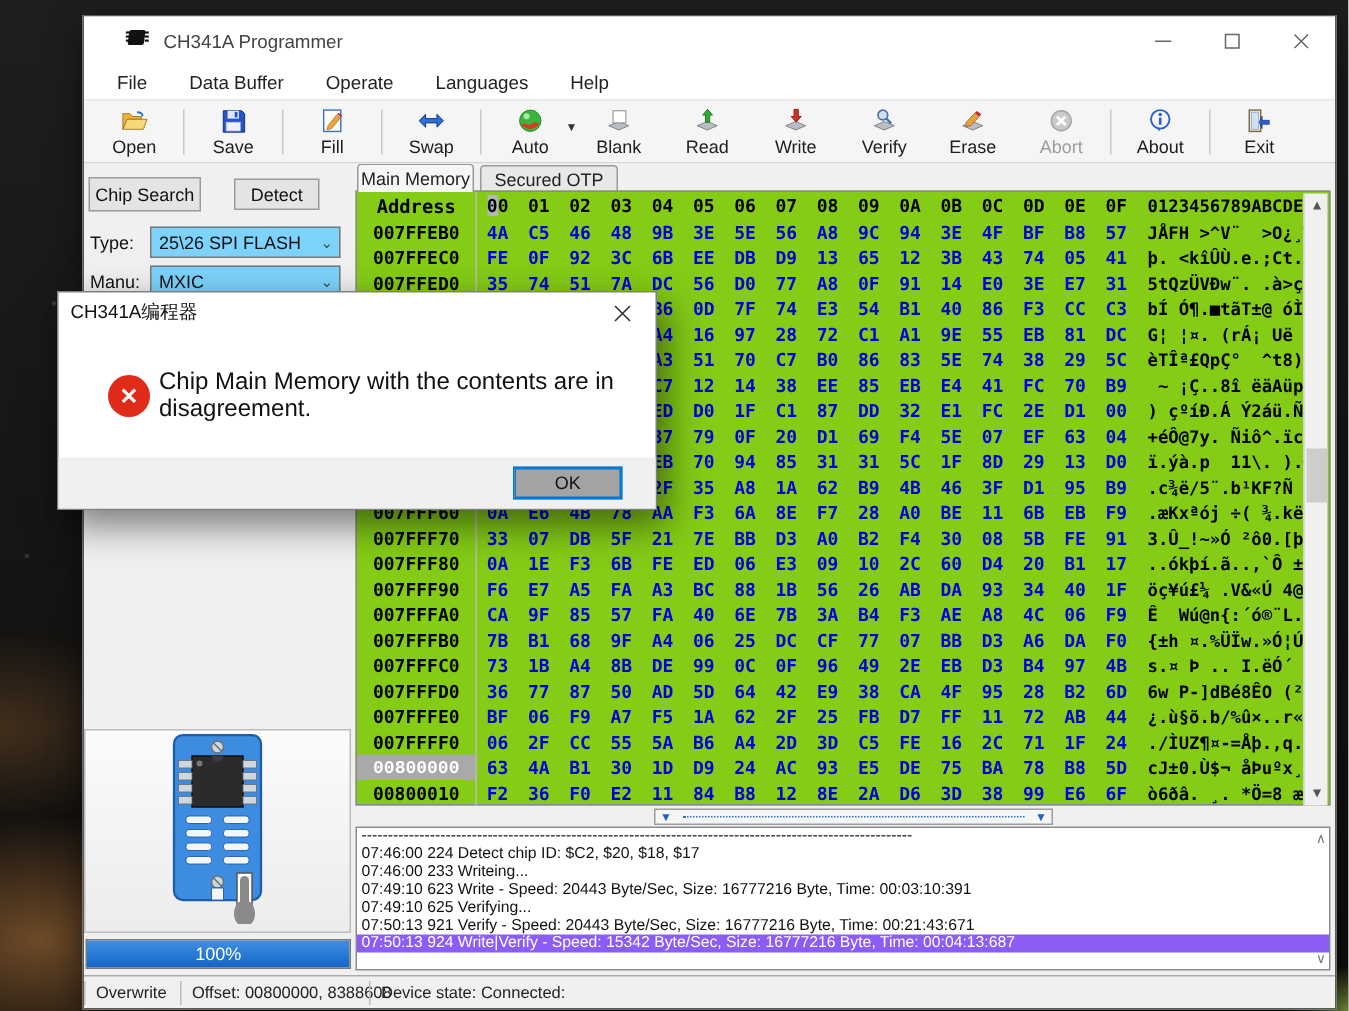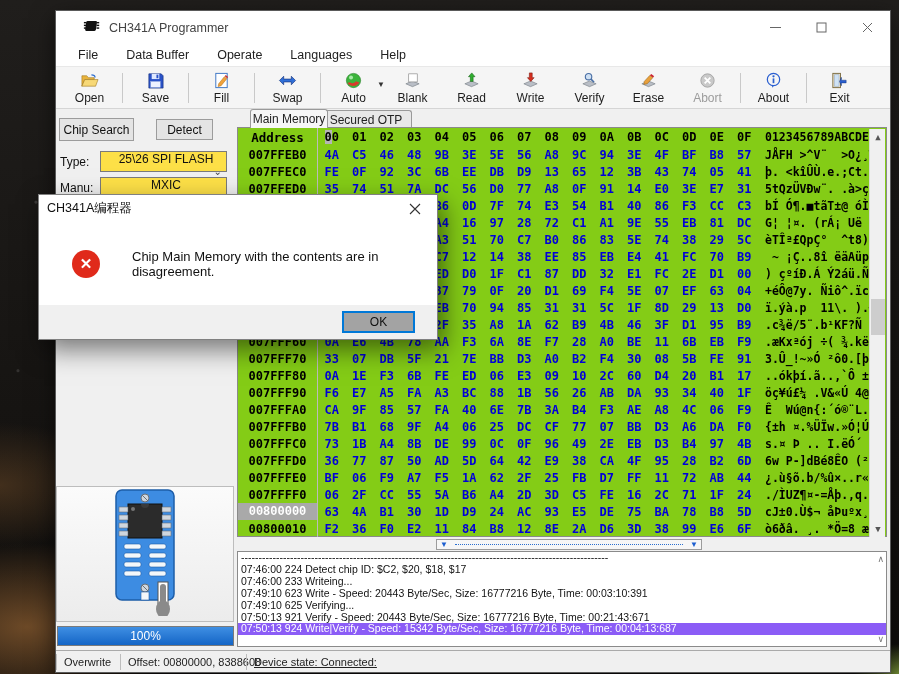--- a/index.html
+++ b/index.html
@@ -44,37 +44,37 @@
   .drop-arrow { position:absolute; right:-2px; top:12px; font-size:8px; color:#333; }
 
   .content { position:relative; flex:1 1 auto; background:#f0f0f0; }
 
   
   .btn { background:#e4e4e4; border:1px solid #9c9c9c; font-size:12px; color:#111;
          display:flex; align-items:center; justify-content:center; }
   .chip-search-btn { position:absolute; left:3px; top:9px; width:75px; height:23px; }
   .detect-btn { position:absolute; left:100px; top:10px; width:57px; height:21px; }
   .fld-label { position:absolute; font-size:12px; color:#111; }
-  .select { position:absolute; height:21px; background:#fde047; border:1px solid #7a7a7a; font-size:12px; color:#111;
-            display:flex; align-items:center; padding-left:5px;flex-direction:column; }
+  .select { position:absolute; height:21px; background:#7dd3fc; border:1px solid #7a7a7a; font-size:12px; color:#111;
+            display:flex; align-items:center; padding-left:5px; }
   .select .chev { margin-left:auto; margin-right:4px; color:#444; font-size:10px; }
 
   .chip-panel { position:absolute; left:0px; top:377px; width:178px; height:136px;
                 background:linear-gradient(#fbfbfb,#ececec); border:1px solid #bdbdbd;
                 display:flex; align-items:center; justify-content:center; }
   .progress-wrap { position:absolute; left:1px; top:517px; width:177px; height:20px;
                    border:1px solid #7a7a7a; background:linear-gradient(#3f8fe3,#1465c6);
                    display:flex; align-items:center; justify-content:center; }
   .progress-label { color:#fff; font-size:12px; }
 
   
   .tab { position:absolute; top:0; height:19px; font-size:12px; color:#222;
          display:flex; align-items:center; justify-content:center;
          border:1px solid #9a9a9a; border-bottom:none; border-radius:3px 3px 0 0; }
-  .tab.active { left:182px; width:78px; background:#f6f6f6; z-index:3;margin-left:12px; }
+  .tab.active { left:182px; width:78px; background:#f6f6f6; z-index:3; }
   .tab.inactive { left:264px; width:92px; background:#e8e8e8; height:18px; top:1px; }
 
   .hex-panel { position:absolute; left:181px; top:18px; width:650px; height:410px;
                background:#84cc16; border:1px solid #8a8a8a; font-family:"DejaVu Sans Mono", monospace; z-index:2; }
   .hex-header { display:flex; height:18px; align-items:center; font-weight:bold; font-size:12px; color:#000; }
   .hex-row { display:flex; height:17px; align-items:center; }
   .addr-cell { width:80px; flex:0 0 auto; text-align:center; font-weight:bold; font-size:12px; color:#000;
                border-right:1px solid #bbb; height:100%; display:flex; align-items:center; justify-content:center; }
   .addr-cell.selected { background:#a9a9a9; color:#fff;font-family:Liberation Mono, monospace; }
   .byte-cell { width:27.5px; flex:0 0 auto; text-align:center; font-weight:bold; font-size:12px; color:#0000d8; }
@@ -108,21 +108,21 @@
   
   .dialog { position:absolute; left:38px; top:194px; width:400px; height:146px; background:#fff;
             border:1px solid #808080; box-shadow:6px 10px 24px rgba(0,0,0,.5); z-index:50;
             display:flex; flex-direction:column; }
   .dlg-titlebar { height:27px; display:flex; align-items:center; padding-left:8px; }
   .dlg-title { font-size:12.5px; color:#111; }
   .dlg-close { margin-left:auto; width:45px; height:100%; display:flex; align-items:center; justify-content:center; color:#333; font-size:13px; }
   .dlg-body { flex:1; display:flex; align-items:center; padding-left:33px; }
   .err-icon { width:28px; height:28px; border-radius:50%; background:#e02a1a; color:#fff; display:flex; align-items:center; justify-content:center;
               font-size:15px; font-weight:bold; flex:0 0 auto; }
-  .dlg-msg { font-size:13px; color:#111; margin-left:32px; }
+  .dlg-msg { font-size:16px; color:#111; margin-left:6px; }
   .dlg-footer { height:34px; background:#f0f0f0; display:flex; align-items:center; justify-content:flex-end; }
   .ok-btn { width:73px; height:22px; margin-right:22px; background:#a3a3a3; border:1px solid #0078d7; box-shadow:0 0 0 1px #0078d7 inset;
             font-size:12px; color:#111; display:flex; align-items:center; justify-content:center; }
 </style>
 </head>
 <body>
 
 <div class="desktop">
 
   <div class="app-window">
@@ -875,21 +875,21 @@
             <div class="log-line selected">07:50:13 924 Write|Verify - Speed: 15342 Byte/Sec, Size: 16777216 Byte, Time: 00:04:13:687</div>
           </div>
         <div class="log-scroll-up">∧</div>
         <div class="log-scroll-dn">∨</div>
       </div>
     </div>
 
     <div class="statusbar">
       <div class="sb-cell" style="width:64px;">Overwrite</div>
       <div class="sb-cell" style="width:126px;">Offset: 00800000, 8388608</div>
-      <div class="sb-cell" style="width:130px;text-decoration:underline;">Device state: Connected:</div>
+      <div class="sb-cell" style="width:130px;">Device state: Connected:</div>
     </div>
   </div>
 
   <div class="dialog">
     <div class="dlg-titlebar">
       <span class="dlg-title">CH341A编程器</span>
       <div class="dlg-close">
         <svg width="12" height="12" viewBox="0 0 12 12">
             <path d="M1 1l10 10M11 1L1 11" stroke="#333" stroke-width="1.1"></path>
           </svg>

